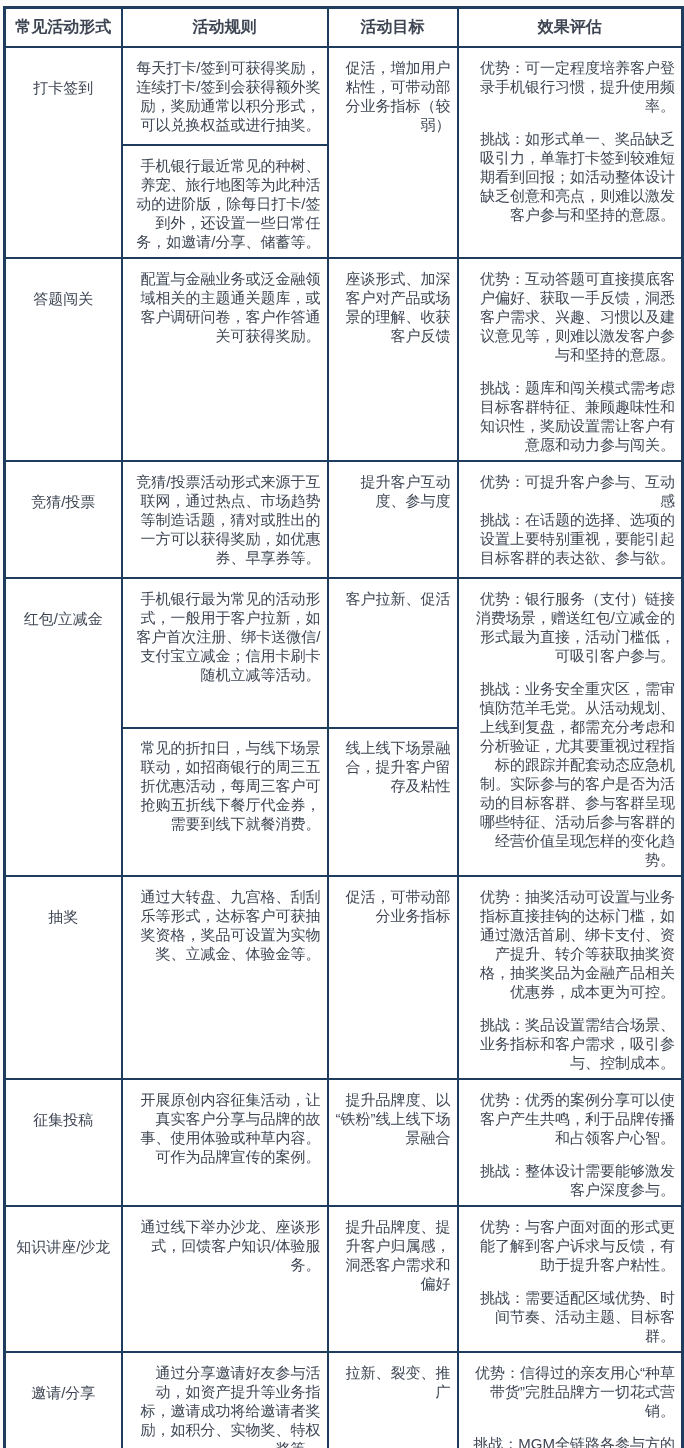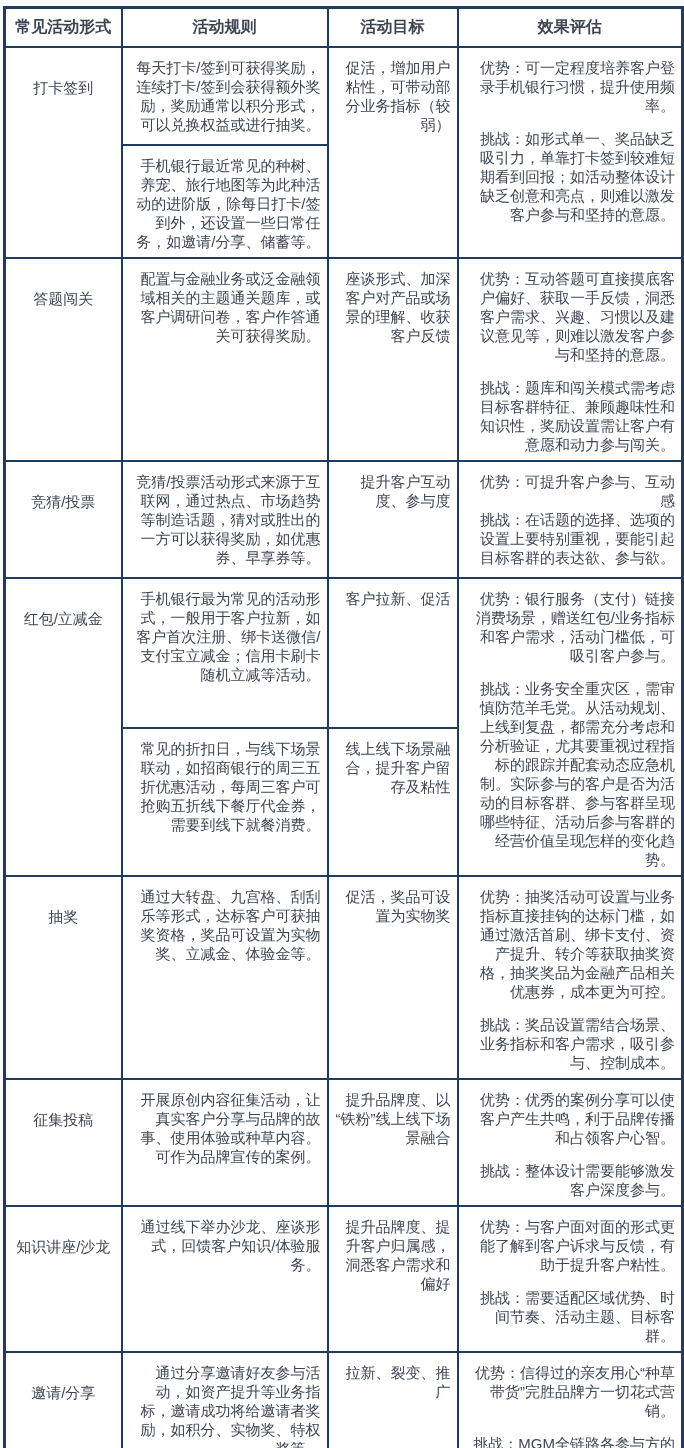--- a/index.html
+++ b/index.html
@@ -47,21 +47,21 @@
   td p { margin: 0; }
   td p + p { margin-top: 14px; }
   td.tight p + p { margin-top: 0; }
   
   tr.h-head { height: 39px; }
   tr.h-r1a  { height: 98px; }
   tr.h-r1b  { height: 112px; }
   tr.h-r2   { height: 188px; }
   tr.h-r3   { height: 117px; }
   tr.h-r4a  { height: 145px; }
-  tr.h-r4b  { height: 142px; }
+  tr.h-r4b  { height: 142px; font-family: Liberation Serif, serif; }
   tr.h-r5   { height: 191px; }
   tr.h-r6   { height: 115px; }
   tr.h-r7   { height: 121px; }
   tr.h-r8   { height: 157px; }
 </style>
 </head>
 <body>
 
 <div class="table-wrap">
   <table class="activity-table">
@@ -111,33 +111,33 @@
         <p>优势：可提升客户参与、互动感</p>
         <p>挑战：在话题的选择、选项的设置上要特别重视，要能引起目标客群的表达欲、参与欲。</p>
       </td>
     </tr>
 
     <tr class="h-r4a">
       <td class="form-cell" rowspan="2">红包/立减金</td>
       <td>手机银行最为常见的活动形式，一般用于客户拉新，如客户首次注册、绑卡送微信/支付宝立减金；信用卡刷卡随机立减等活动。</td>
       <td>客户拉新、促活</td>
       <td rowspan="2">
-        <p>优势：银行服务（支付）链接消费场景，赠送红包/业务指标和客户需求，活动门槛低，可吸引客户参与。</p>
+        <p>优势：银行服务（支付）链接消费场景，赠送红包/立减金的形式最为直接，活动门槛低，可吸引客户参与。</p>
         <p>挑战：业务安全重灾区，需审慎防范羊毛党。从活动规划、上线到复盘，都需充分考虑和分析验证，尤其要重视过程指标的跟踪并配套动态应急机制。实际参与的客户是否为活动的目标客群、参与客群呈现哪些特征、活动后参与客群的经营价值呈现怎样的变化趋势。</p>
       </td>
     </tr>
     <tr class="h-r4b">
       <td>常见的折扣日，与线下场景联动，如招商银行的周三五折优惠活动，每周三客户可抢购五折线下餐厅代金券，需要到线下就餐消费。</td>
       <td>线上线下场景融合，提升客户留存及粘性</td>
     </tr>
 
     <tr class="h-r5">
       <td class="form-cell">抽奖</td>
       <td>通过大转盘、九宫格、刮刮乐等形式，达标客户可获抽奖资格，奖品可设置为实物奖、立减金、体验金等。</td>
-      <td>促活，奖品可设置为实物奖</td>
+      <td>促活，可带动部分业务指标</td>
       <td>
         <p>优势：抽奖活动可设置与业务指标直接挂钩的达标门槛，如通过激活首刷、绑卡支付、资产提升、转介等获取抽奖资格，抽奖奖品为金融产品相关优惠券，成本更为可控。</p>
         <p>挑战：奖品设置需结合场景、业务指标和客户需求，吸引参与、控制成本。</p>
       </td>
     </tr>
 
     <tr class="h-r6">
       <td class="form-cell">征集投稿</td>
       <td>开展原创内容征集活动，让真实客户分享与品牌的故事、使用体验或种草内容。可作为品牌宣传的案例。</td>
       <td>提升品牌度、以“铁粉”线上线下场景融合</td>

